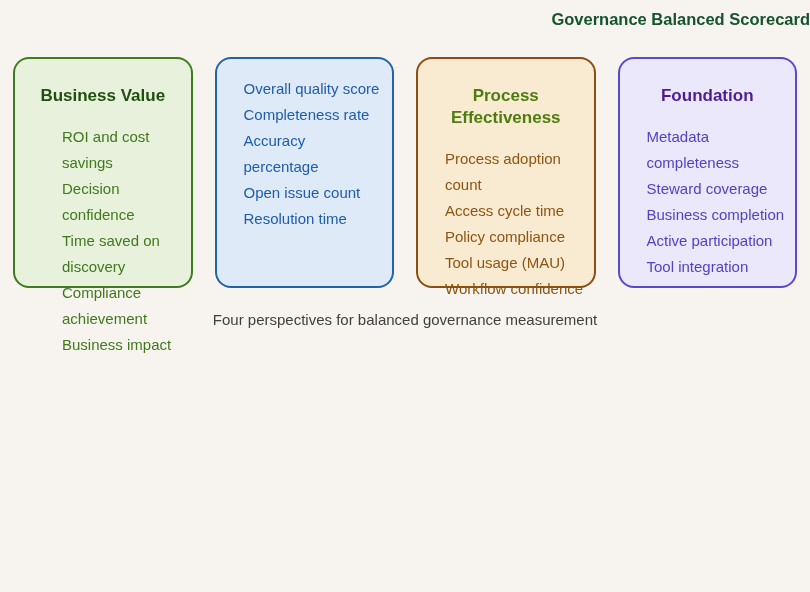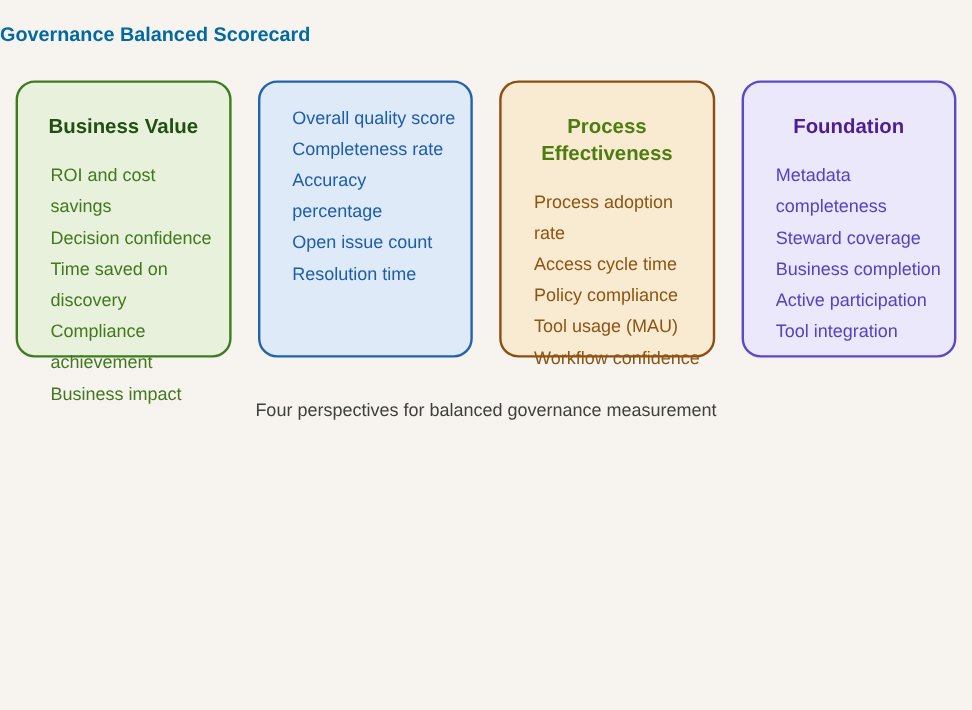--- a/index.html
+++ b/index.html
@@ -7,26 +7,26 @@
     padding: 0;
   }
   body {
     width: 810px;
     height: 592px;
     background: #f7f4ef;
     font-family: "Liberation Sans", sans-serif;
     overflow: hidden;
   }
   .page-title {
-    text-align: left;
-    padding-top: 20px;
+    text-align: right;
+    padding-top: 10px;
     font-size: 16.5px;
     line-height: 19px;
     font-weight: 600;
-    color: #0369a1;
+    color: #14532d;
   }
   .grid {
     display: grid;
     grid-template-columns: 1fr 1fr 1fr 1fr;
     column-gap: 22px;
     row-gap: 28px;
     margin: 28px 13px 0 13px;
   }
   .card {
     height: 231px;
@@ -45,37 +45,37 @@
     list-style: none;
     margin: 17px 0 0 0;
     padding: 0 10px 0 27px;
     font-size: 15px;
     line-height: 26px;
     font-weight: 400;
   }
   
   .q-business-value { background: #e8f1dc; border-color: #3e7c20; }
   .q-business-value .card-title { color: #20500f; }
-  .q-business-value li { color: #41791c; }
+  .q-business-value li { color: #41791c; margin-left: 20px; }
 
   .q-data-quality { background: #dfeaf8; border-color: #2263ad; }
   .q-data-quality .card-title { color: #163e76; }
   .q-data-quality li { color: #1d5dad; }
 
   .q-process-effectiveness { background: #f9ead2; border-color: #8d4e11; }
   .q-process-effectiveness .card-title { color: #4d7c0f; }
   .q-process-effectiveness li { color: #8d5511; }
 
   .q-foundation { background: #eae8fa; border-color: #5a49c9; }
   .q-foundation .card-title { color: #4c1d95; }
   .q-foundation li { color: #5342c5; }
 
   .page-footer {
     text-align: center;
-    margin-top: 35px;
+    margin-top: 22px;
     font-size: 15px;
     line-height: 19px;
     color: #3f3f3f;
   }
 </style>
 </head>
 <body>
 
 <div class="page-title">Governance Balanced Scorecard</div>
 
@@ -98,21 +98,21 @@
       <li>Completeness rate</li>
       <li>Accuracy percentage</li>
       <li>Open issue count</li>
       <li>Resolution time</li>
     </ul>
   </div>
 
   <div class="card q-process-effectiveness">
     <h2 class="card-title">Process Effectiveness</h2>
     <ul>
-      <li>Process adoption rate</li>
+      <li>Process adoption count</li>
       <li>Access cycle time</li>
       <li>Policy compliance</li>
       <li>Tool usage (MAU)</li>
       <li>Workflow confidence</li>
     </ul>
   </div>
 
   <div class="card q-foundation">
     <h2 class="card-title">Foundation</h2>
     <ul>

